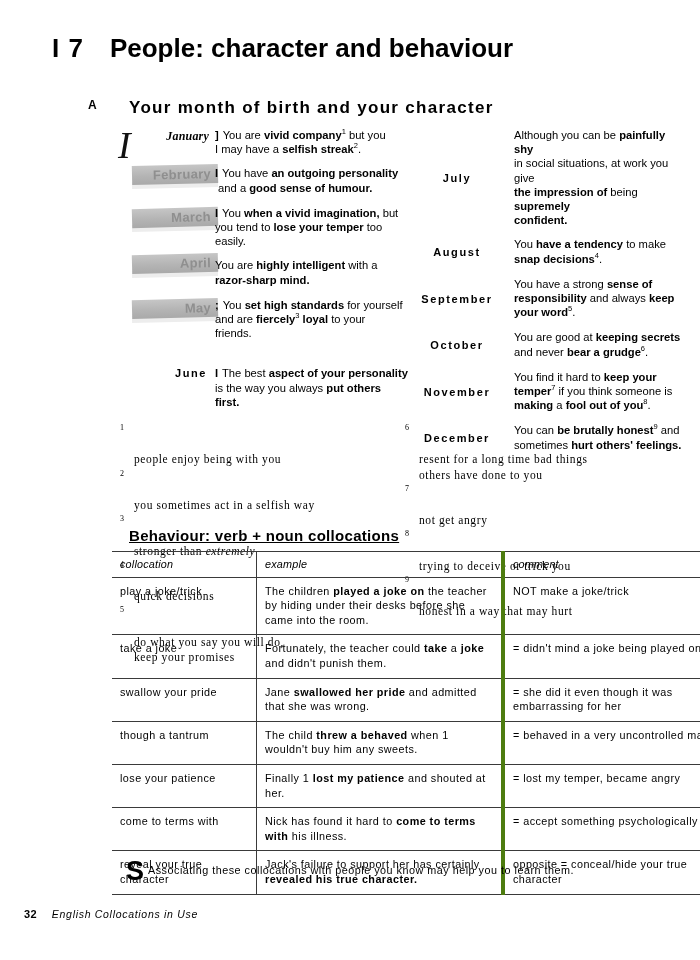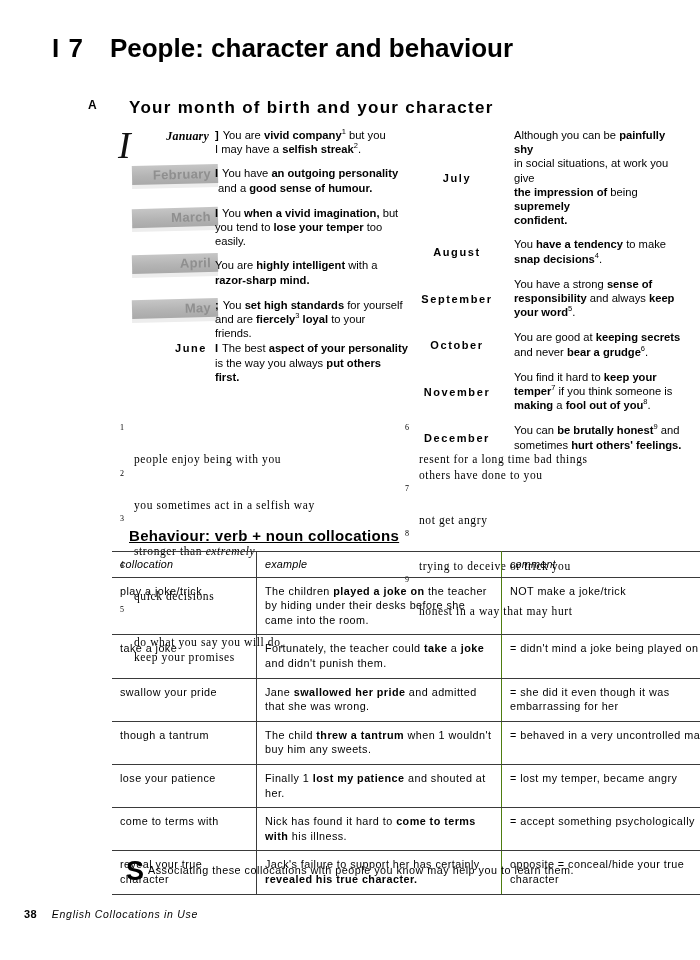--- a/index.html
+++ b/index.html
@@ -203,21 +203,21 @@
     letter-spacing: 0.45px;
   }
   .tbl tr.head td {
     font-style: italic;
     letter-spacing: 0.2px;
     padding-top: 5px;
     padding-bottom: 5px;
   }
   .tbl tr:first-child td { border-top: 1px solid #3a3a3a; }
   .c1 { width: 128px; border-right: 1px solid #3a3a3a; }
-  .c2 { width: 228px; border-right: 1px solid #4d7c0f; }
+  .c2 { width: 228px; border-right: 4px solid #4d7c0f; }
   .c3 { width: 222px; }
   .tbl b { font-weight: bold; }
 
   
   .tip {
     position: absolute;
     left: 126px;
     top: 858px;
     width: 560px;
   }
@@ -301,21 +301,21 @@
         <div class="m-text"><span class="tick">I</span> You have <b>an outgoing personality</b><br>&nbsp;and a <b>good sense of humour.</b></div>
       </div>
       <div class="m-row" style="margin-bottom:10px;">
         <div class="m-label"></div>
         <div class="m-text"><span class="tick">I</span> You <b>when a vivid imagination,</b> but<br>you tend to <b>lose your temper</b> too<br>easily.</div>
       </div>
       <div class="m-row" style="margin-bottom:11px;">
         <div class="m-label"></div>
         <div class="m-text">You are <b>highly intelligent</b> with a<br><b>razor-sharp mind.</b></div>
       </div>
-      <div class="m-row" style="margin-bottom:1px;">
+      <div class="m-row" style="margin-bottom:26px;">
         <div class="m-label"></div>
         <div class="m-text"><span class="tick">;</span> You <b>set high standards</b> for yourself<br>and are <b>fiercely</b><sup>3</sup> <b>loyal</b> to your<br>friends.</div>
       </div>
       <div class="m-row">
         <div class="m-label">June</div>
         <div class="m-text"><span class="tick">I</span> The best <b>aspect of your personality</b><br>is the way you always <b>put others</b><br><b>first.</b></div>
       </div>
     </div>
 
     <div class="col-right">
@@ -411,21 +411,21 @@
       <td class="c2">Fortunately, the teacher could <b>take</b> a <b>joke</b> and didn't punish them.</td>
       <td class="c3">= didn't mind a joke being played on her</td>
     </tr>
     <tr>
       <td class="c1">swallow your pride</td>
       <td class="c2">Jane <b>swallowed her pride</b> and admitted that she was wrong.</td>
       <td class="c3">= she did it even though it was embarrassing for her</td>
     </tr>
     <tr>
       <td class="c1">though a tantrum</td>
-      <td class="c2">The child <b>threw a tantrum</b> when 1 wouldn't buy him any sweets.</td>
+      <td class="c2">The child <b>threw a behaved</b> when 1 wouldn't buy him any sweets.</td>
       <td class="c3">= behaved in a very uncontrolled manner</td>
     </tr>
     <tr>
       <td class="c1">lose your patience</td>
       <td class="c2">Finally 1 <b>lost my patience</b> and shouted at her.</td>
       <td class="c3">= lost my temper, became angry</td>
     </tr>
     <tr>
       <td class="c1">come to terms with</td>
       <td class="c2">Nick has found it hard to <b>come to terms with</b> his illness.</td>
@@ -438,15 +438,15 @@
     </tr>
   </tbody>
 </table>
 
 <div class="tip">
   <span class="tip-s">S</span>
   <span class="tip-text">Associating these collocations with people you know may help you to learn them.</span>
 </div>
 
 <div class="footer">
-  <span class="footer-pageno">38</span>
+  <span class="footer-pageno">32</span>
   <span class="footer-book">English Collocations in Use</span>
 </div>
 
 </body></html>

